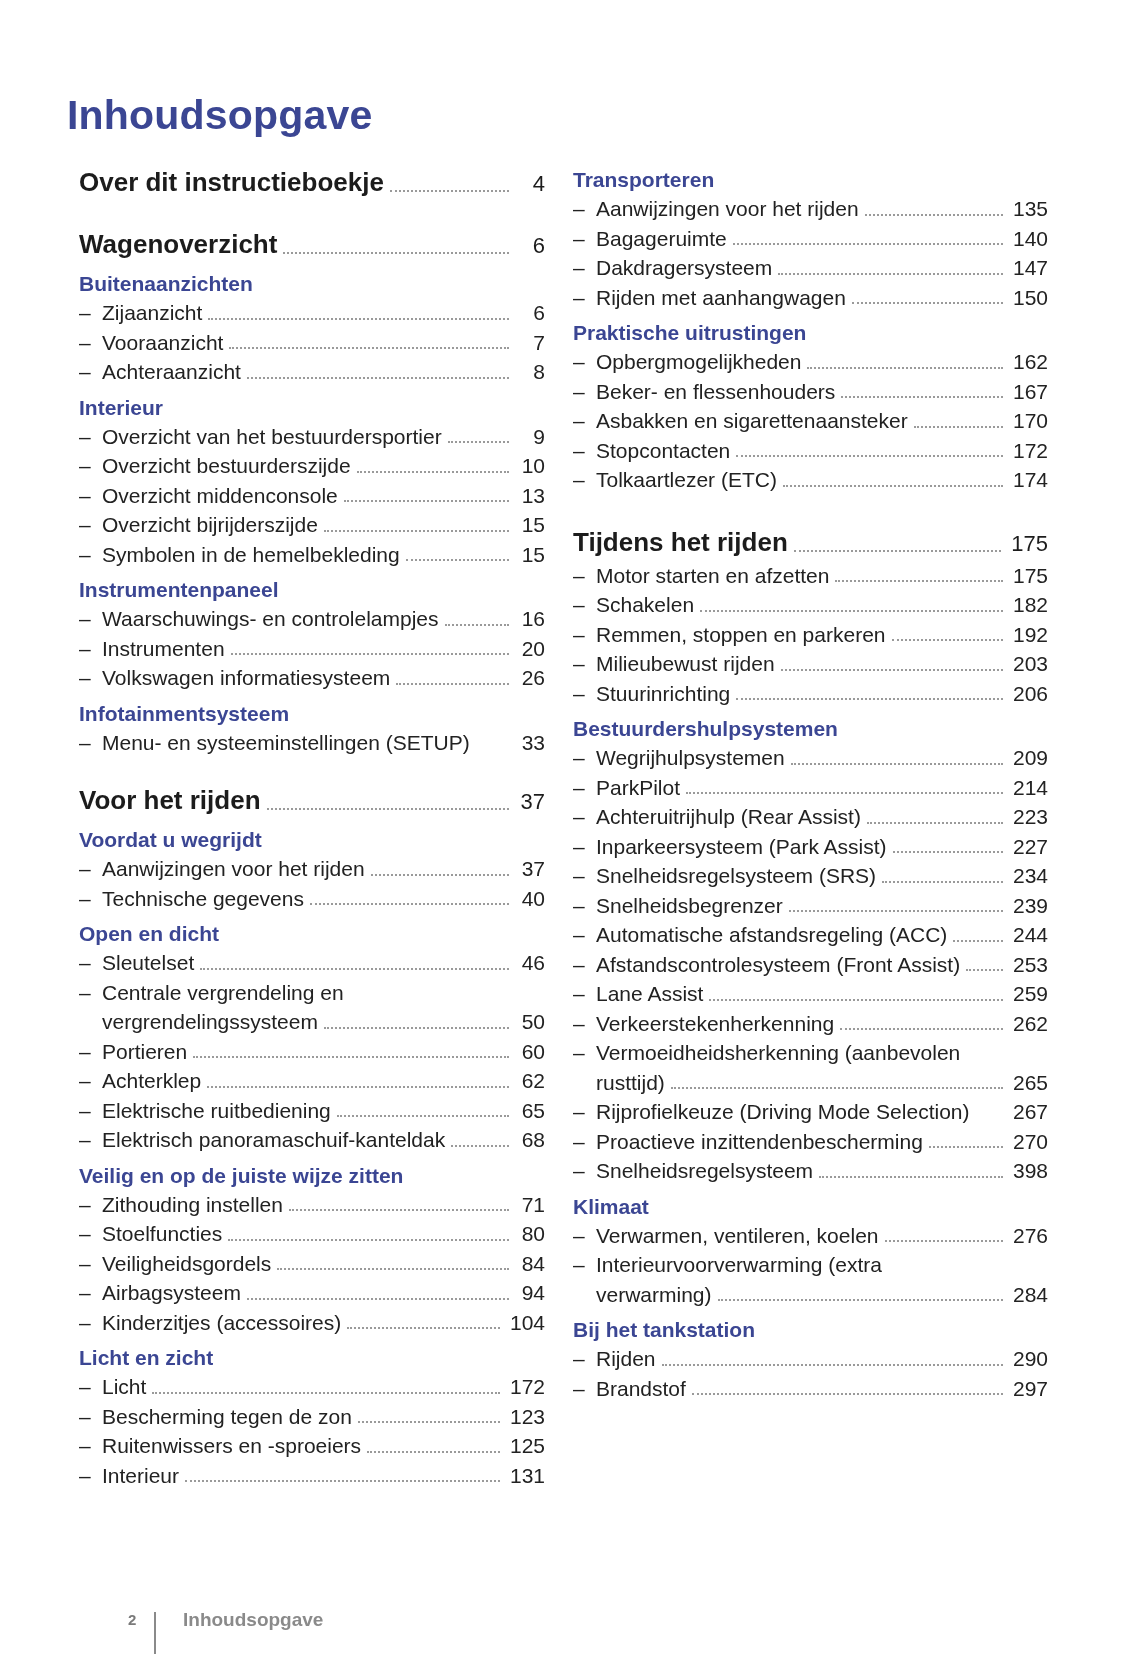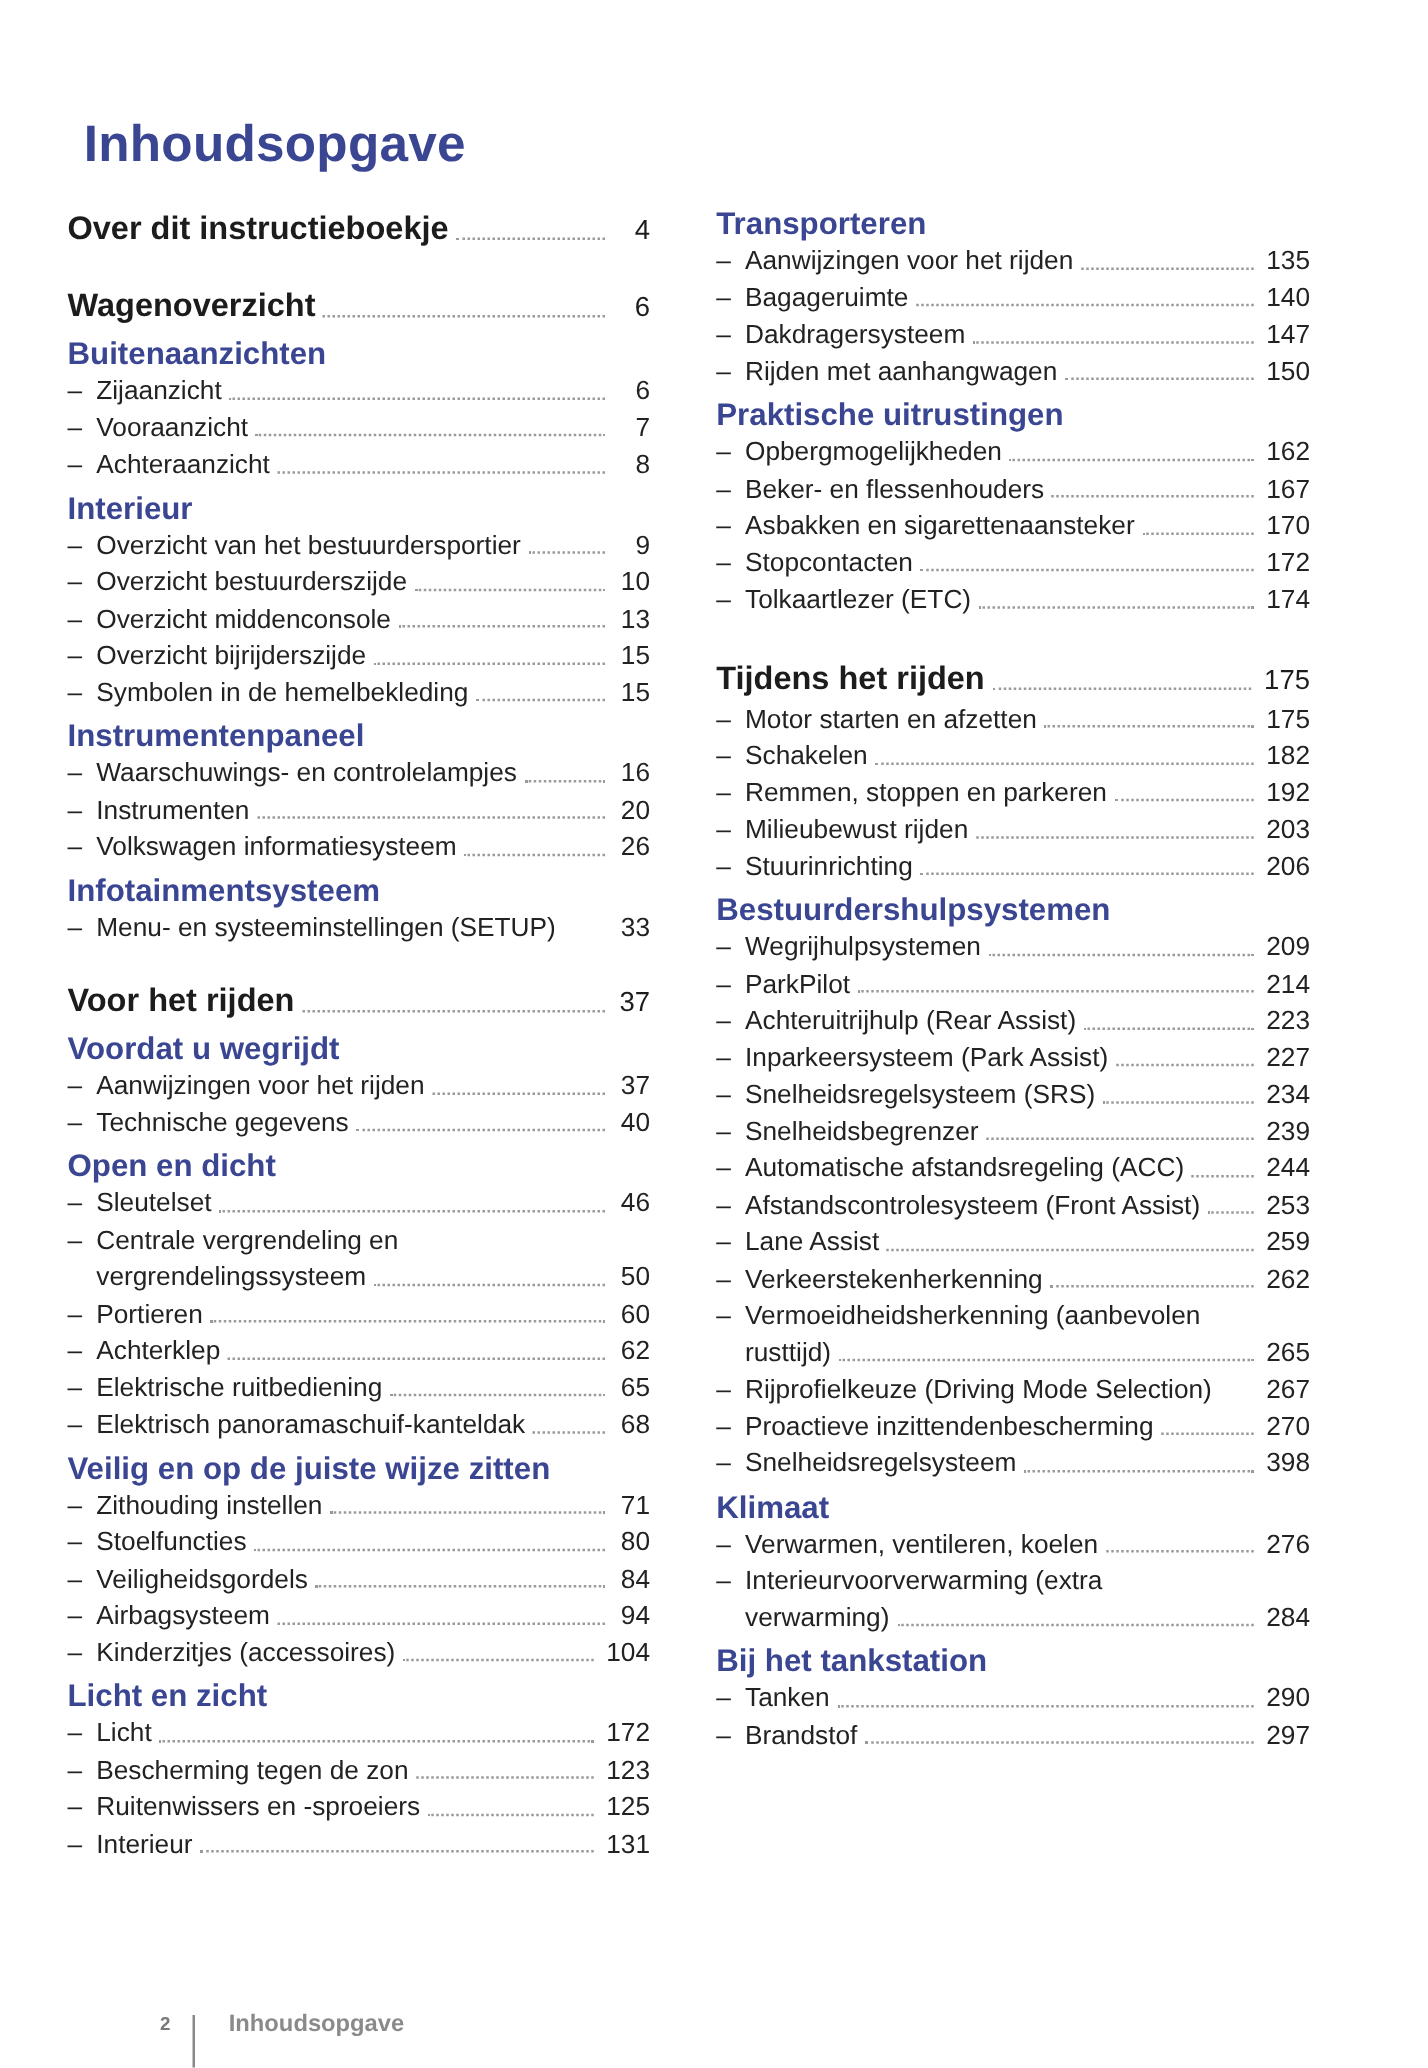--- a/index.html
+++ b/index.html
@@ -5,38 +5,38 @@
   html, body { margin: 0; padding: 0; }
   body {
     width: 1142px; height: 1654px; background: #ffffff; position: relative; overflow: hidden;
     font-family: "Liberation Sans", sans-serif; color: #222222;
   }
   .page-title {
     position: absolute; left: 67px; top: 92px; margin: 0;
     font-size: 41px; font-weight: bold; color: #3b4693; letter-spacing: 0.2px;
   }
   .col { position: absolute; top: 165px; }
-  .col-left { left: 54px; width: 466px; }
+  .col-left { left: 79px; width: 466px; }
   .col-right { left: 573px; width: 475px; }
 
   .entry { display: flex; align-items: baseline; font-size: 21px; line-height: 29.5px; }
   .entry .dash { width: 23px; flex: 0 0 23px; }
   .entry .text { flex: 0 1 auto; }
   .entry .leader {
     flex: 1 1 auto; margin: 0 10px 0 6px; height: 1px; align-self: flex-end; margin-bottom: 8px;
     border-bottom: 2px dotted #9a9a9a;
   }
   .entry .page { flex: 0 0 auto; text-align: right; min-width: 26px; }
 
   .chapter { font-size: 26px; font-weight: bold; color: #1c1c1c; line-height: 34px; }
   .chapter .leader { margin-bottom: 9px; }
   .chapter .page { font-size: 22px; font-weight: normal; }
 
   .section {
-    font-size: 25px; font-weight: bold; color: #3b4693; line-height: 29px; margin-top: 6px;
+    font-size: 21px; font-weight: bold; color: #3b4693; line-height: 29px; margin-top: 6px;
   }
   .gap-chapter { height: 26px; }
   .gap-chapter-big { height: 30px; }
 
   .footer-num {
     position: absolute; left: 128px; top: 1611px; font-size: 15px; font-weight: bold; color: #7a7a7a;
   }
   .footer-rule {
     position: absolute; left: 154px; top: 1612px; width: 2px; height: 42px; background: #8a8a8a;
   }
@@ -468,21 +468,21 @@
   <div class="entry">
       <span class="dash"></span>
       <span class="text">verwarming)</span>
       <span class="leader"></span>
       <span class="page">284</span>
     </div>
 
   <div class="section">Bij het tankstation</div>
   <div class="entry">
       <span class="dash">–</span>
-      <span class="text">Tanken</span>
+      <span class="text">Rijden</span>
       <span class="leader"></span>
       <span class="page">290</span>
     </div>
   <div class="entry">
       <span class="dash">–</span>
       <span class="text">Brandstof</span>
       <span class="leader"></span>
       <span class="page">297</span>
     </div>
 </div>

